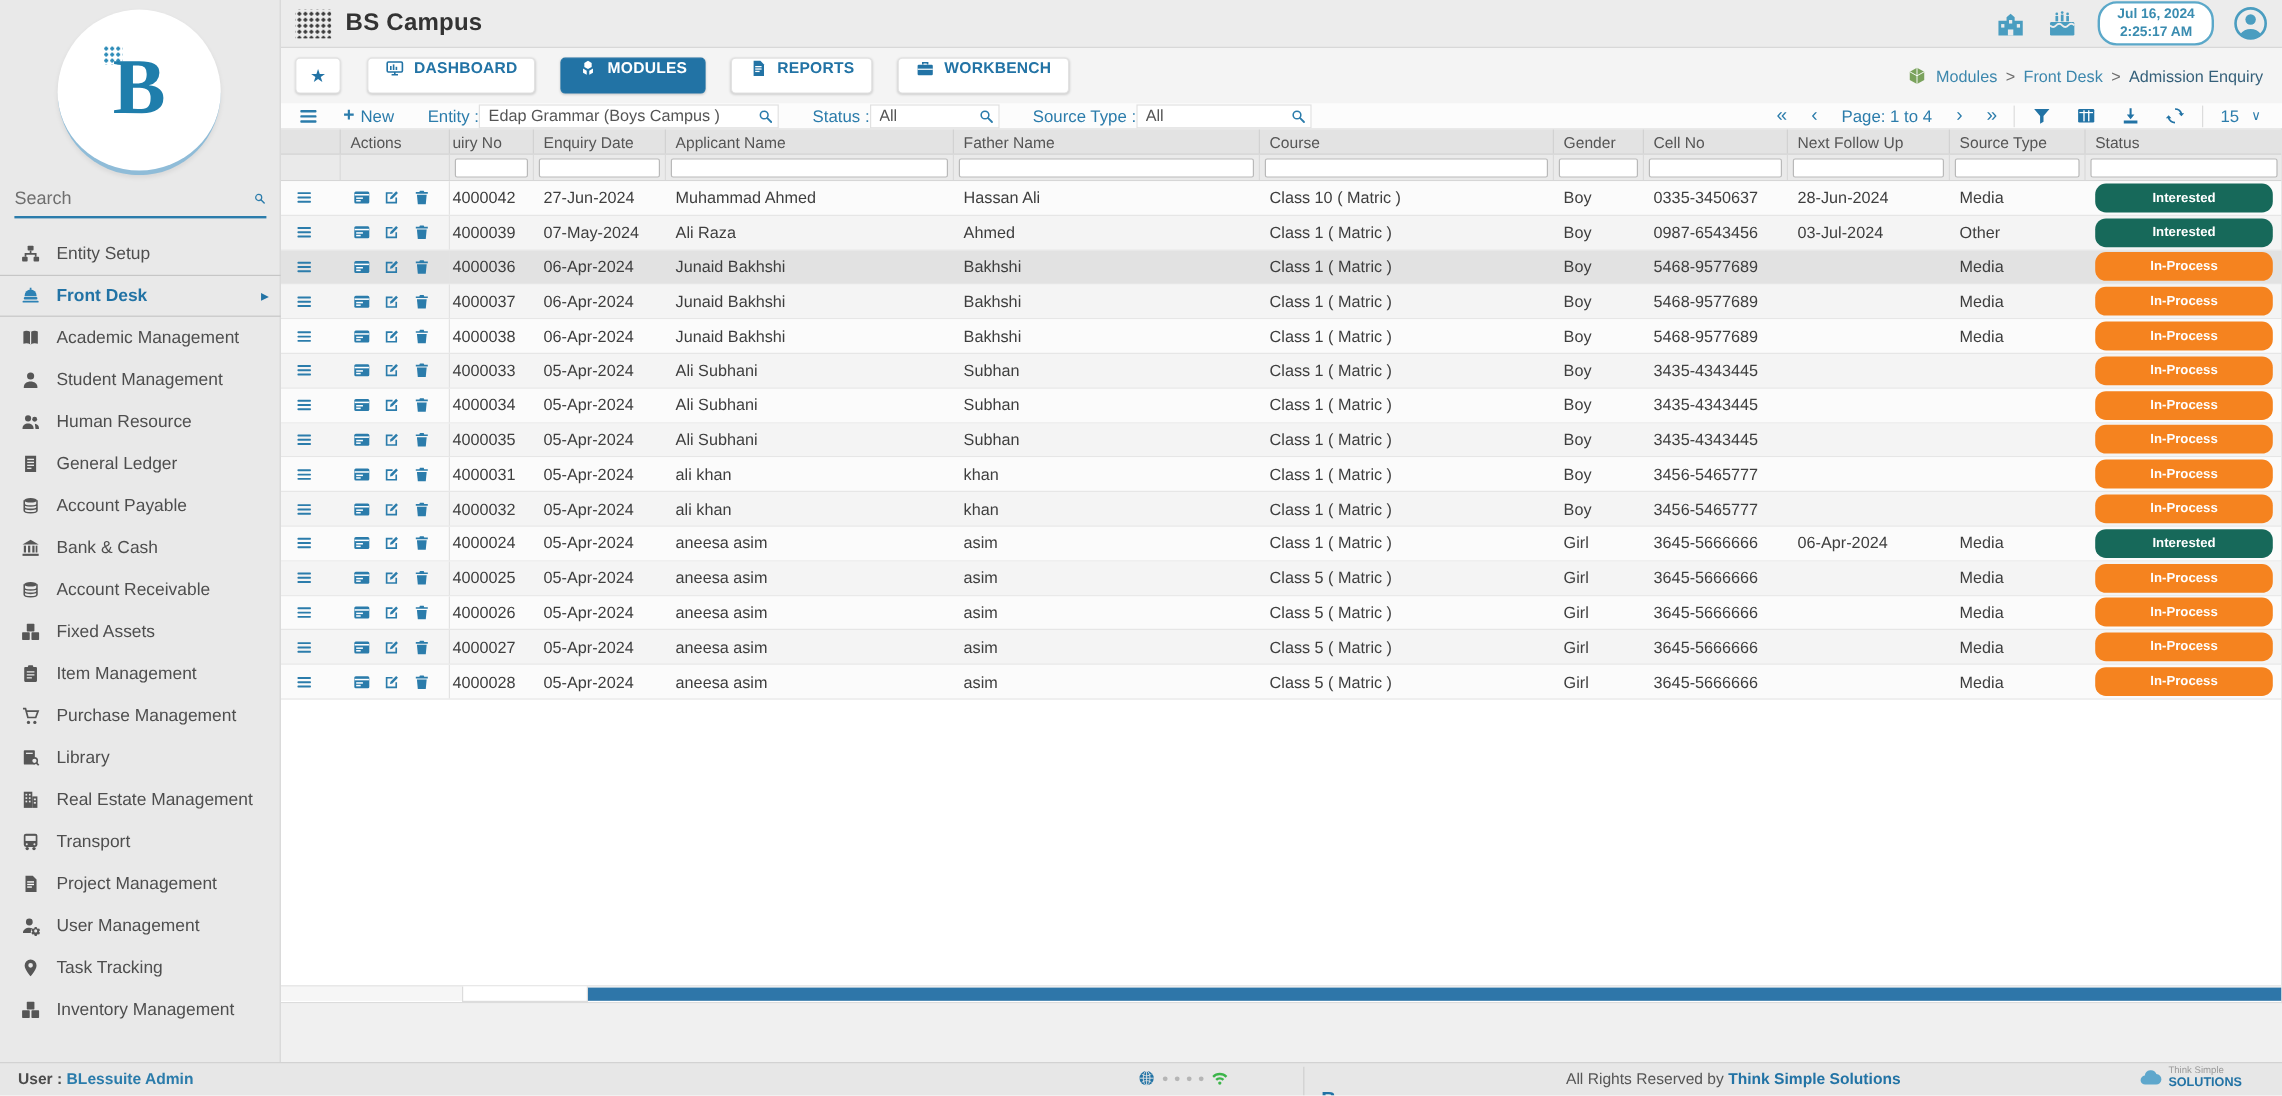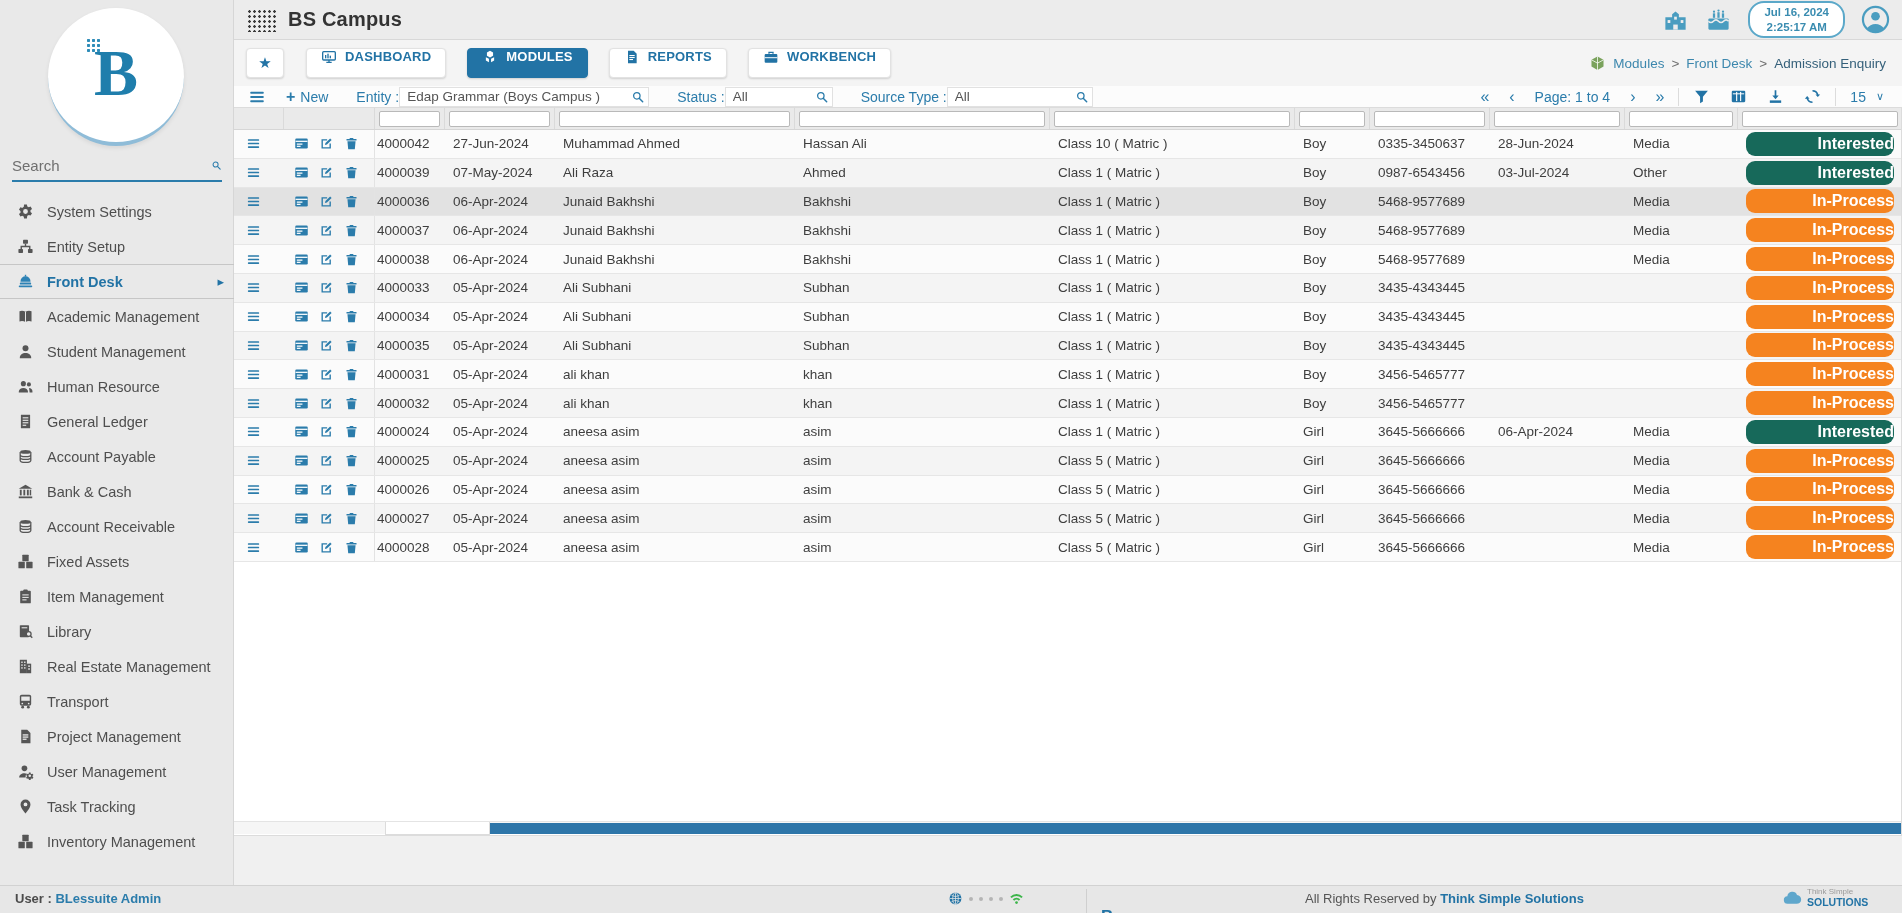--- a/index.html
+++ b/index.html
@@ -77,21 +77,21 @@
   .fcell input { width:100%; height:16px; border:1px solid #b9b9b9; border-radius:2px; background:#fff; outline:none; font-family:inherit; font-size:12px; padding:0 3px; }
   .trow { height:28.8px; border-bottom:1px solid #e6e6e6; background:#fbfbfb; }
   .trow:nth-child(even) { background:#f4f4f4; }
   .trow.hl { background:#e2e2e2; }
   .cell { display:flex; align-items:center; font-size:13.5px; color:#3e3e3e; padding-left:8px; overflow:hidden; white-space:nowrap; }
   .cell.c-no { padding-left:2px; }
   .cell.c-menu { padding-left:12px; }
   .cell.c-actions { gap:10px; border-right:1px solid #e3e3e3; padding-left:10px; }
   .aic { width:15px; height:15px; color:#2b7cab; cursor:pointer; flex:0 0 15px; }
   .cell.c-status { padding:0 8px; }
-  .badge { display:block; width:100%; height:24px; line-height:24px; text-align:right; border-radius:9px; color:#fff; font-size:16px; font-weight:bold; cursor:pointer; }
+  .badge { display:block; width:100%; height:24px; line-height:24px; text-align:center; border-radius:9px; color:#fff; font-size:11px; font-weight:bold; cursor:pointer; }
   .badge.green { background:var(--badge-green,#17695a); }
   .badge.orange { background:var(--badge-orange,#f5831f); }
 
   
   .hscroll { position:absolute; left:0; right:0; bottom:1px; height:13px; background:#f6f6f6; border-top:1px solid #e4e4e4; }
   .hs-gap { position:absolute; left:151px; top:0; width:105px; height:13px; background:#fff; border:1px solid #dcdcdc; border-top:none; }
   .hs-thumb { position:absolute; left:256px; right:0; top:1px; height:11px; background:var(--scrollbar-blue,#2e76a9); cursor:pointer; }
 
   
   .footer { position:absolute; left:0; bottom:0; width:1902px; height:28px; background:#e7e7e7; border-top:1px solid #d2d2d2; z-index:5; font-size:13px; }
@@ -124,27 +124,20 @@
       <div class="logo-b">B</div>
     </div>
     <div class="side-search">
       <input type="text" placeholder="Search" style="">
       <svg class="ic" viewBox="0 0 24 24">
           <circle cx="10" cy="10" r="5.5" fill="none" stroke="currentColor" stroke-width="2.2"></circle>
           <line x1="14.5" y1="14.5" x2="20" y2="20" stroke="currentColor" stroke-width="2.6" stroke-linecap="round"></line>
         </svg>
     </div>
     <nav class="side-menu" id="side-menu">
-  <div class="side-item">
-    <svg class="ic si-icon" viewBox="0 0 24 24">
-            <path fill="currentColor" fill-rule="evenodd" d="M10 2h4l.5 2.8a7.3 7.3 0 0 1 2 1.2l2.7-1 2 3.4-2.2 1.8a7.3 7.3 0 0 1 0 2.4l2.2 1.8-2 3.4-2.7-1a7.3 7.3 0 0 1-2 1.2L14 22h-4l-.5-2.8a7.3 7.3 0 0 1-2-1.2l-2.7 1-2-3.4 2.2-1.8a7.3 7.3 0 0 1 0-2.4L2.8 9.4l2-3.4 2.7 1a7.3 7.3 0 0 1 2-1.2zM12 15.4A3.4 3.4 0 1 0 8.6 12 3.4 3.4 0 0 0 12 15.4z"></path>
-          </svg>
-    <span class="si-label">System Settings</span>
-
-  </div>
 
   <div class="side-item">
     <svg class="ic si-icon" viewBox="0 0 24 24">
             <rect x="8.5" y="2.5" width="7" height="5.5" rx="1" fill="currentColor"></rect>
             <rect x="2" y="15.5" width="6.5" height="5.5" rx="1" fill="currentColor"></rect>
             <rect x="15.5" y="15.5" width="6.5" height="5.5" rx="1" fill="currentColor"></rect>
             <path fill="currentColor" d="M11 8h2v3h6v4.5h-2V13H7v2.5H5V11h6z"></path>
           </svg>
     <span class="si-label">Entity Setup</span>
 
@@ -250,20 +243,29 @@
             <g fill="#e9e9e9">
               <rect x="7.5" y="9" width="9" height="1.5"></rect>
               <rect x="7.5" y="12.5" width="9" height="1.5"></rect>
               <rect x="7.5" y="16" width="6" height="1.5"></rect>
             </g>
           </svg>
     <span class="si-label">Item Management</span>
 
   </div>
 
+  <div class="side-item">
+    <svg class="ic si-icon" viewBox="0 0 24 24">
+            <circle cx="9.5" cy="19.8" r="1.9" fill="currentColor"></circle>
+            <circle cx="17" cy="19.8" r="1.9" fill="currentColor"></circle>
+            <path d="M3 3.5h3l2.8 10.5H18l2.8-7.5H7" fill="none" stroke="currentColor" stroke-width="2"></path>
+          </svg>
+    <span class="si-label">Purchase Management</span>
+
+  </div>
 
   <div class="side-item">
     <svg class="ic si-icon" viewBox="0 0 24 24">
             <rect x="4" y="3" width="13" height="17" rx="1" fill="currentColor"></rect>
             <rect x="6.5" y="6" width="8" height="1.5" fill="#e9e9e9"></rect>
             <circle cx="16.5" cy="15.5" r="3.4" fill="#e9e9e9" stroke="currentColor" stroke-width="1.8"></circle>
             <path d="M18.8 18l2.7 2.8" stroke="currentColor" stroke-width="2" fill="none"></path>
           </svg>
     <span class="si-label">Library</span>
 
@@ -488,20 +490,34 @@
           </svg>
       </div>
       <div class="vdiv"></div>
       <div class="page-size">
         <span>15</span>
         <span class="chev">∨</span>
       </div>
     </div>
 
     <div class="tablewrap">
+      <div class="thead grid">
+        <div class="hcell"></div>
+        <div class="hcell">Actions</div>
+        <div class="hcell c-no">uiry No</div>
+        <div class="hcell">Enquiry Date</div>
+        <div class="hcell">Applicant Name</div>
+        <div class="hcell">Father Name</div>
+        <div class="hcell">Course</div>
+        <div class="hcell">Gender</div>
+        <div class="hcell">Cell No</div>
+        <div class="hcell">Next Follow Up</div>
+        <div class="hcell">Source Type</div>
+        <div class="hcell">Status</div>
+      </div>
       <div class="tfilter grid">
         <div class="fcell"></div>
         <div class="fcell"></div>
         <div class="fcell">
             <input type="text" style="">
           </div>
         <div class="fcell">
             <input type="text" style="">
           </div>
         <div class="fcell">

